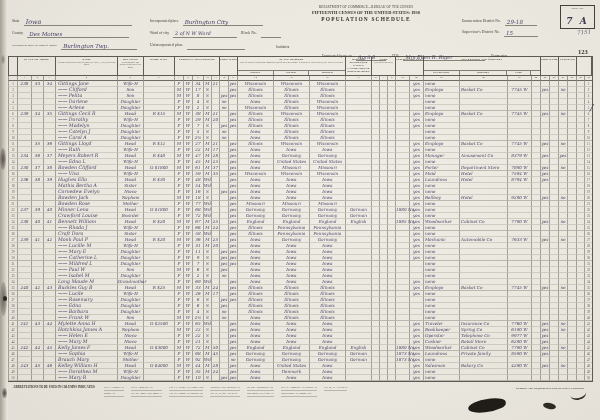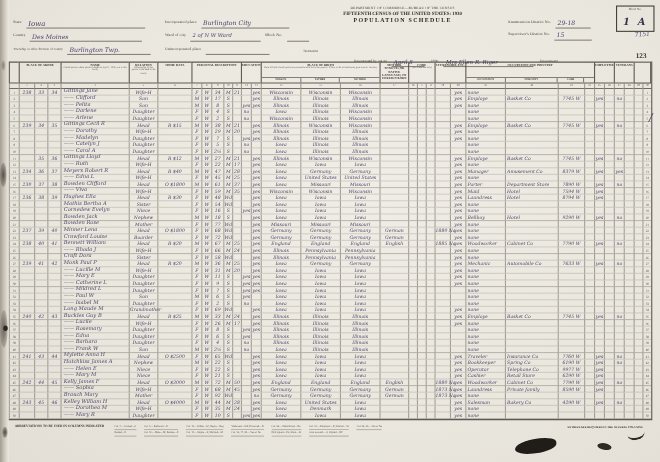--- a/index.html
+++ b/index.html
@@ -118,21 +118,21 @@
   <div class="fline" style="left:462px;top:8px;">
     <span class="plbl">Enumeration District No.</span>
     <span class="hval" style="width:28px;">29-18</span>
   </div>
   <div class="fline" style="left:462px;top:19px;">
     <span class="plbl">Supervisor's District No.</span>
     <span class="hval" style="width:30px;">15</span>
   </div>
   <div class="sheetbox">
     <span class="plbl" style="font-size:2.8px;">Sheet No.</span>
-    <span class="sheetval">1 A</span>
+    <span class="sheetval">7 A</span>
   </div>
   <div class="stamp">7151</div>
   <div class="pageno">123</div>
 
   <div class="thead" id="thead">
       <div class="g" style="width: 9px;">
         <div class="g-label"></div>
       </div>
       <div class="g" style="width: 38px;">
         <div class="g-label">PLACE OF ABODE</div>

